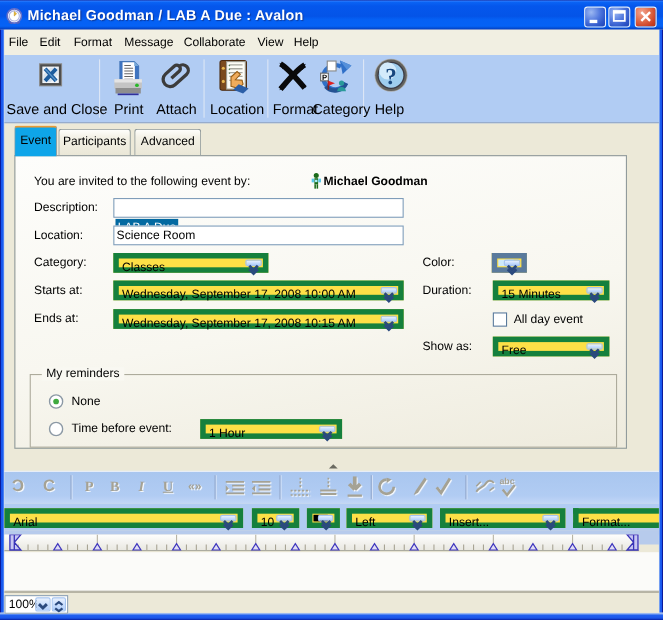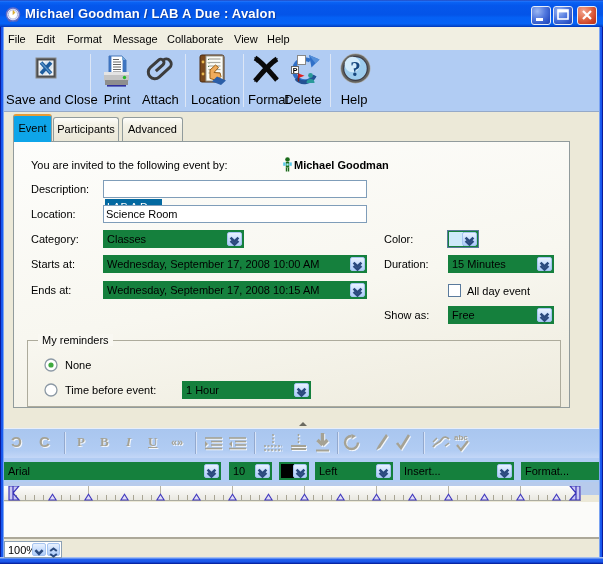--- a/index.html
+++ b/index.html
@@ -23,21 +23,21 @@
 .tlabel{font-size:13px;color:#000;top:92px;text-align:center}
 
 .tab{border:1px solid #919B9C;border-bottom:none;border-radius:3px 3px 0 0;font-size:11px;text-align:center;background:linear-gradient(180deg,#FEFEFB 0%,#F3F1E6 30%,#EAE7D7 100%)}
 #tab1{left:13px;top:114px;width:39px;height:28px;background:#0ea5e9;border-top:2px solid #E79B38;z-index:5;padding-top:6px}
 #tab2{left:53px;top:117px;width:66px;height:24px;padding-top:5px}
 #tab3{left:122px;top:117px;width:61px;height:24px;padding-top:5px}
 #panel{left:13px;top:141px;width:557px;height:267px;background:linear-gradient(170deg,#FDFDFB 0%,#F8F7F0 55%,#EEEBDD 100%);border:1px solid #919B9C;z-index:1}
 
 .lbl{font-size:11px;color:#000;z-index:2}
 .inp{background:#fff;border:1px solid #7F9DB9;font-size:11px;color:#000;z-index:2;padding:2px 1px 0 2px}
-.cb{background:#15803d;border:1px solid #15803d;font-size:11px;color:#000;z-index:2;padding:2px 1px 0 3px}
+.cb{background:#fde047;border:5px solid #15803d;font-size:11px;color:#000;z-index:2;padding:2px 1px 0 3px}
 .ab{position:absolute;right:1px;top:1px;bottom:1px;width:15px;border-radius:2px;background:linear-gradient(180deg,#E9F1FE 0%,#CCE0FD 45%,#AECCF9 100%);border:1px solid #A5C4F0}
 .ab svg{position:absolute;left:0px;top:1px}
 
 #gbox{left:27px;top:340px;width:534px;height:67px;border:1px solid #ADAB9C;z-index:2}
 #gboxlbl{left:38px;top:334px;font-size:11px;background:#F9F8F2;padding:0 4px;z-index:3}
 
 #split{left:299px;top:422px;width:0;height:0;border-left:4px solid transparent;border-right:4px solid transparent;border-bottom:4px solid #6A6A60}
 
 #fmtbar{left:4px;top:428px;width:595px;height:30px;background:linear-gradient(180deg,#A9C6EF 0%,#B1CCF3 75%,#C3D7F7 100%);border-top:1px solid #E7EEFA}
 .fsep{top:4px;width:1px;height:22px;background:#93A9CE;box-shadow:1px 0 0 #D8E4F8}
@@ -99,21 +99,21 @@
 <div class="abs" id="toolbar"></div>
 <div class="abs tsep" style="left:90px"></div>
 <div class="abs tsep" style="left:185px"></div>
 <div class="abs tsep" style="left:243px"></div>
 <div class="abs tsep" style="left:330px"></div>
 <div class="abs tlabel" style="left:6px;width:84px;white-space:nowrap">Save and Close</div>
 <div class="abs tlabel" style="left:102px;width:30px">Print</div>
 <div class="abs tlabel" style="left:142px;width:36px">Attach</div>
 <div class="abs tlabel" style="left:191px;width:48px">Location</div>
 <div class="abs tlabel" style="left:248px;width:36px">Format</div>
-<div class="abs tlabel" style="left:284px;width:38px">Delete</div>
+<div class="abs tlabel" style="left:284px;width:38px">Category</div>
 <div class="abs tlabel" style="left:340px;width:28px">Help</div>
 
 <svg class="abs" style="left:35px;top:57px" width="22" height="22" viewBox="0 0 22 22">
  <rect x="0.5" y="0.5" width="21" height="21" fill="#8A8A8A"></rect>
  <rect x="1.5" y="1.5" width="19" height="19" fill="#4E4E4E"></rect>
  <rect x="3.5" y="3.5" width="15" height="15" fill="#F2F5F9"></rect>
  <path d="M11 4.5 L17.5 4.5 L17.5 11 L11 17.5 L4.5 17.5 L4.5 11 Z" fill="#DAE4EE"></path>
  <path d="M6 5.5 L16 16.5 M16 5.5 L6 16.5" stroke="#1D5C9E" stroke-width="3.6"></path>
  <path d="M6 5.5 L16 16.5" stroke="#5A96CC" stroke-width="1.2"></path>
 </svg>

